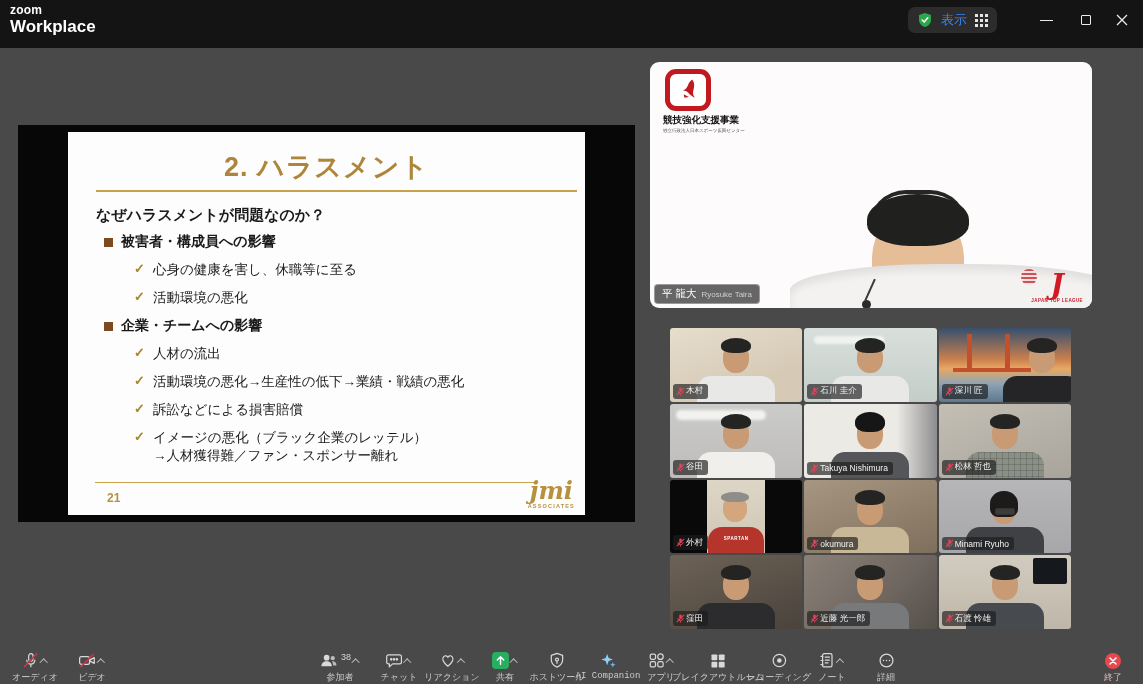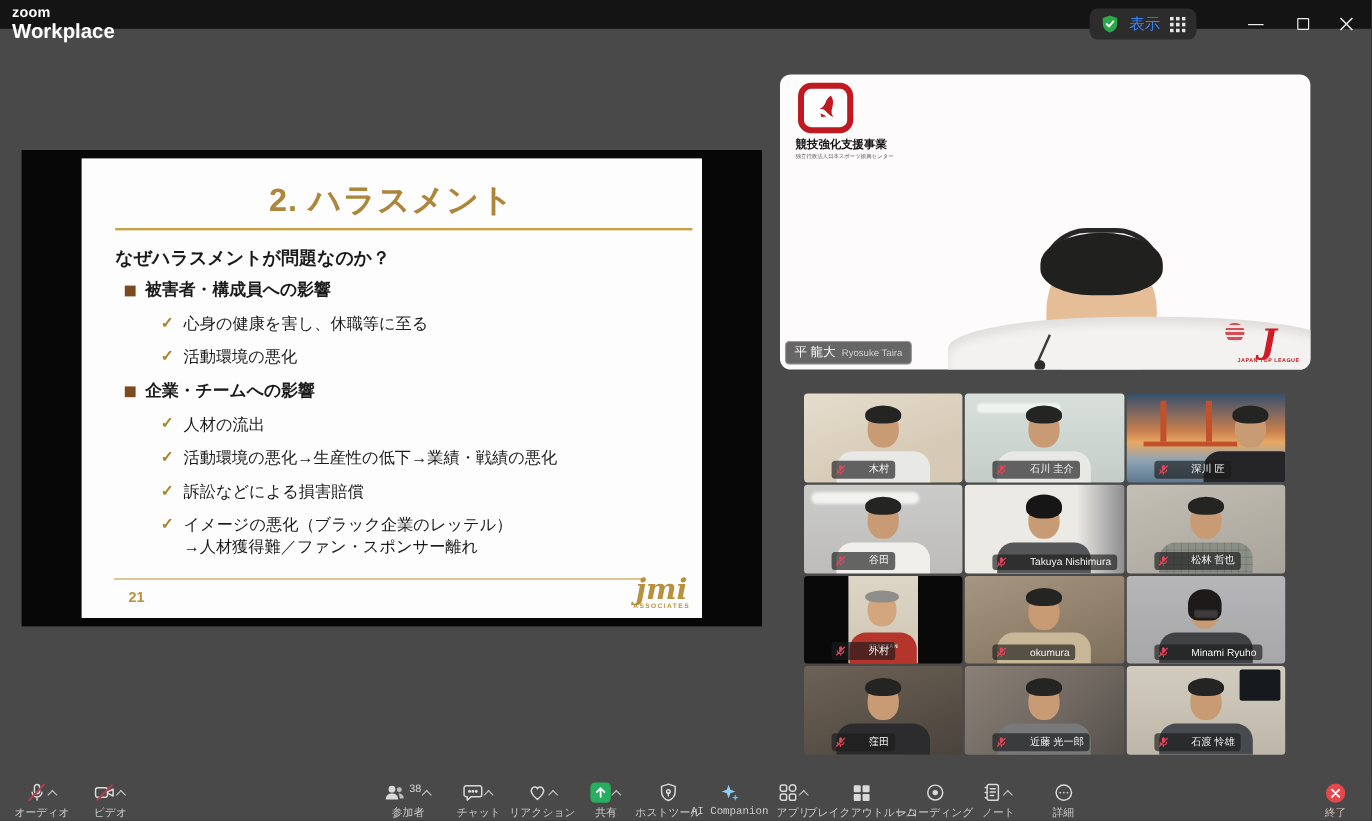--- a/index.html
+++ b/index.html
@@ -1,20 +1,20 @@
 <!DOCTYPE html>
 <html><head>
 <meta charset="utf-8">
 <style>
   html,body{margin:0;padding:0;background:#2a2a2a;}
   *{box-sizing:border-box;font-family:"Liberation Sans",sans-serif;}
   .app{position:relative;width:1143px;height:684px;background:#494949;overflow:hidden;}
 
   
-  .titlebar{position:absolute;left:0;top:0;width:1143px;height:24px;background:#141414;padding-left:34px;}
+  .titlebar{position:absolute;left:0;top:0;width:1143px;height:48px;background:#141414;padding-left:34px;}
   .brand{position:absolute;left:10px;top:4px;color:#fff;line-height:1;}
   .brand .b1{font-size:12px;font-weight:600;letter-spacing:.2px;}
   .brand .b2{font-size:17px;font-weight:600;margin-top:2px;}
   .tb-pill{position:absolute;right:146px;top:7px;height:26px;background:#2c2c2c;border-radius:7px;
     display:flex;align-items:center;gap:8px;padding:0 9px;}
   .tb-pill .vlbl{color:#3b82f6;font-size:13px;}
   .winbtn{position:absolute;top:0;width:34px;height:40px;display:flex;align-items:center;justify-content:center;cursor:default;}
   .wmin{right:80px}.wmax{right:40px}.wclose{right:4px}
   .wmin i{display:block;width:13px;border-top:1.4px solid #ececec;}
   .wmax i{display:block;width:10px;height:10px;border:1.4px solid #ececec;border-radius:1px;}
@@ -56,22 +56,22 @@
     border:1px solid rgba(255,255,255,.35);border-radius:4px;padding:2px 7px;color:#fff;font-size:10.5px;}
   .ntag .rj{font-size:8px;color:#cfcfcf;}
 
   
   .grid{position:absolute;left:670px;top:328px;width:401px;height:301px;display:grid;
     grid-template-columns:repeat(3,1fr);grid-template-rows:repeat(4,1fr);gap:2px;}
   .tile{position:relative;overflow:hidden;border-radius:3px;background:#333;}
   .head{position:absolute;width:26px;height:30px;border-radius:46%;background:#c99b74;top:15px;left:50%;margin-left:-13px;z-index:2;}
   .head::before{content:"";position:absolute;top:-5px;left:-2px;right:-2px;height:15px;background:#242422;border-radius:50% 50% 40% 40%;}
   .torso{position:absolute;bottom:0;left:50%;width:78px;height:26px;margin-left:-39px;border-radius:14px 14px 0 0;background:#e8e8e6;z-index:1;}
-  .vlabel{position:absolute;left:3px;bottom:3px;z-index:5;display:flex;align-items:center;gap:19px;
-    background:rgba(28,28,28,.66);border-radius:3px;padding:1.5px 5px 1.5px 3px;color:#f2f2f2;font-size:8.5px;white-space:nowrap;margin-left:20px;}
+  .vlabel{position:absolute;left:3px;bottom:3px;z-index:5;display:flex;align-items:center;gap:1px;
+    background:rgba(28,28,28,.66);border-radius:3px;padding:1.5px 5px 1.5px 3px;color:#f2f2f2;font-size:8.5px;white-space:nowrap;}
   
   .t1{background:linear-gradient(160deg,#e6ddcd,#d6cab6 70%);}
   .t2{background:linear-gradient(180deg,#d9e0dc,#c4cdc8);}
   .t2::before{content:"";position:absolute;left:10px;top:8px;width:70px;height:8px;background:#eef3ef;border-radius:4px;filter:blur(1px);}
   .t3{background:linear-gradient(180deg,#35506e 0%,#c97f4e 42%,#e8a863 55%,#8fa4b4 75%,#5d7890 100%);}
   .t3 .bridge{position:absolute;left:14px;top:10px;width:78px;height:34px;border-bottom:4px solid #c2502a;}
   .t3 .bridge::before,.t3 .bridge::after{content:"";position:absolute;bottom:0;width:5px;height:34px;background:#c2502a;}
   .t3 .bridge::before{left:14px}.t3 .bridge::after{left:52px}
   .t3 .head{left:78%;} .t3 .torso{left:78%;background:#252527;}
   .t4{background:linear-gradient(180deg,#cbcbc9,#bdbcba);}

